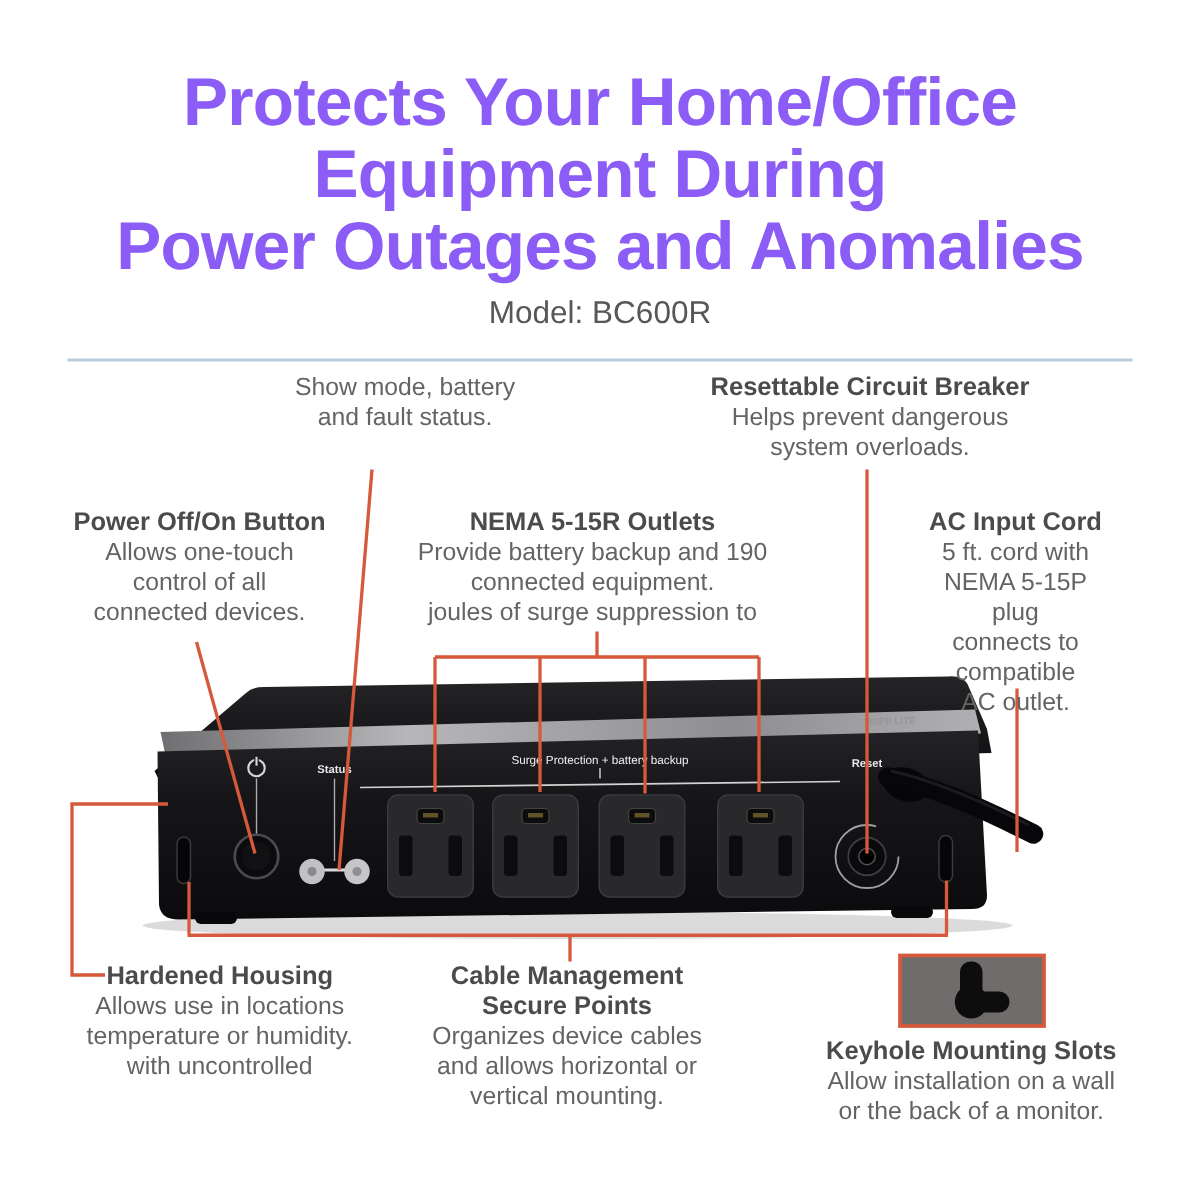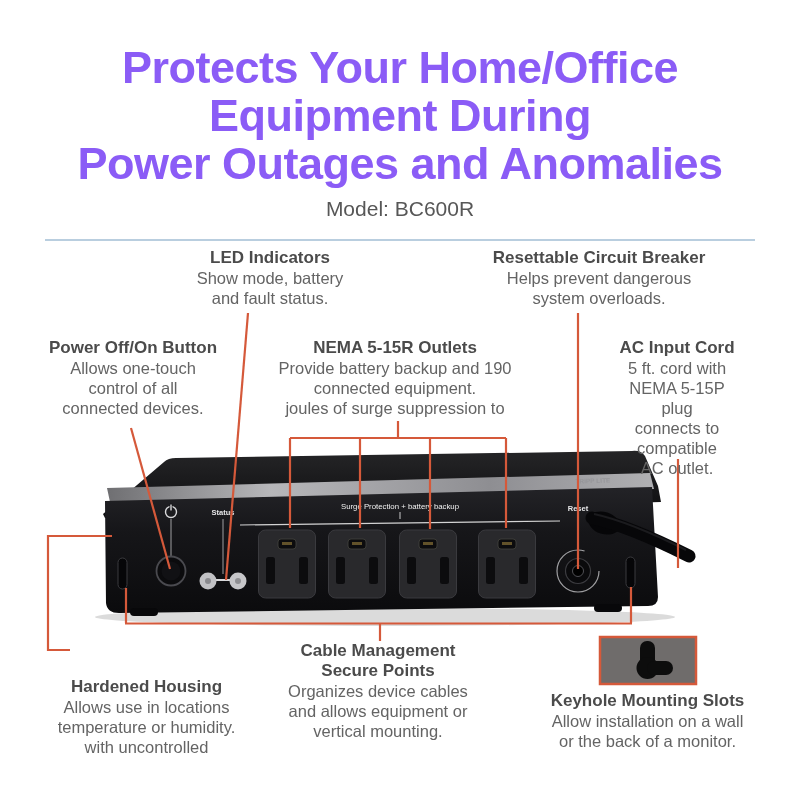--- a/index.html
+++ b/index.html
@@ -6,25 +6,25 @@
   body{width:800px;height:800px;background:#ffffff;font-family:"Liberation Sans",sans-serif;position:relative;overflow:hidden;}
   .page{position:absolute;inset:0;}
   .title{position:absolute;top:44px;left:0;width:800px;text-align:center;
          font-size:45px;line-height:48px;font-weight:bold;color:#8b5cf6;letter-spacing:-0.5px;}
   .model{position:absolute;top:197px;left:0;width:800px;text-align:center;
          font-size:21px;color:#575757;}
   .divider{position:absolute;top:239px;left:45px;width:710px;height:2px;background:#b9cedf;}
   .callout{position:absolute;text-align:center;color:#646464;font-size:16.5px;line-height:20px;}
   .co-h{font-weight:bold;color:#4b4b4b;font-size:17px;}
   #co-led{left:185px;top:248px;width:170px;}
-  #co-breaker{left:481px;top:248px;width:236px;}
+  #co-breaker{left:462px;top:248px;width:236px;}
   #co-power{left:47px;top:338px;width:172px;}
   #co-nema{left:268px;top:338px;width:254px;}
   #co-ac{left:614px;top:338px;width:126px;}
-  #co-hardened{left:40px;top:641px;width:213px;margin-top:36px;}
+  #co-hardened{left:40px;top:641px;width:213px;}
   #co-cable{left:262px;top:641px;width:232px;}
   #co-keyhole{left:540px;top:691px;width:215px;}
   svg{position:absolute;left:0;top:0;}
   svg text{font-family:"Liberation Sans",sans-serif;}
 </style>
 </head>
 <body>
 
 <div class="page">
 
@@ -147,21 +147,20 @@
 
     <g>
       <rect x="600" y="637" width="96" height="47" fill="#6f6c6b" stroke="#d5593a" stroke-width="2.5"></rect>
       <rect x="640" y="641" width="15" height="26" rx="7" fill="#0d0d0d"></rect>
       <circle cx="647.5" cy="668" r="11" fill="#0d0d0d"></circle>
       <rect x="647" y="661" width="26" height="14" rx="7" fill="#0d0d0d"></rect>
     </g>
   </svg>
 
   <div class="callout" id="co-led">
-    <div class="co-h">LED Indicators</div>
     <div>Show mode, battery</div>
     <div>and fault status.</div>
   </div>
 
   <div class="callout" id="co-breaker">
     <div class="co-h">Resettable Circuit Breaker</div>
     <div>Helps prevent dangerous</div>
     <div>system overloads.</div>
   </div>
 
@@ -192,21 +191,21 @@
     <div class="co-h">Hardened Housing</div>
     <div>Allows use in locations</div>
     <div>temperature or humidity.</div>
     <div>with uncontrolled</div>
   </div>
 
   <div class="callout" id="co-cable">
     <div class="co-h">Cable Management</div>
     <div class="co-h">Secure Points</div>
     <div>Organizes device cables</div>
-    <div>and allows equipment or</div>
+    <div>and allows horizontal or</div>
     <div>vertical mounting.</div>
   </div>
 
   <div class="callout" id="co-keyhole">
     <div class="co-h">Keyhole Mounting Slots</div>
     <div>Allow installation on a wall</div>
     <div>or the back of a monitor.</div>
   </div>
 
 </div>

